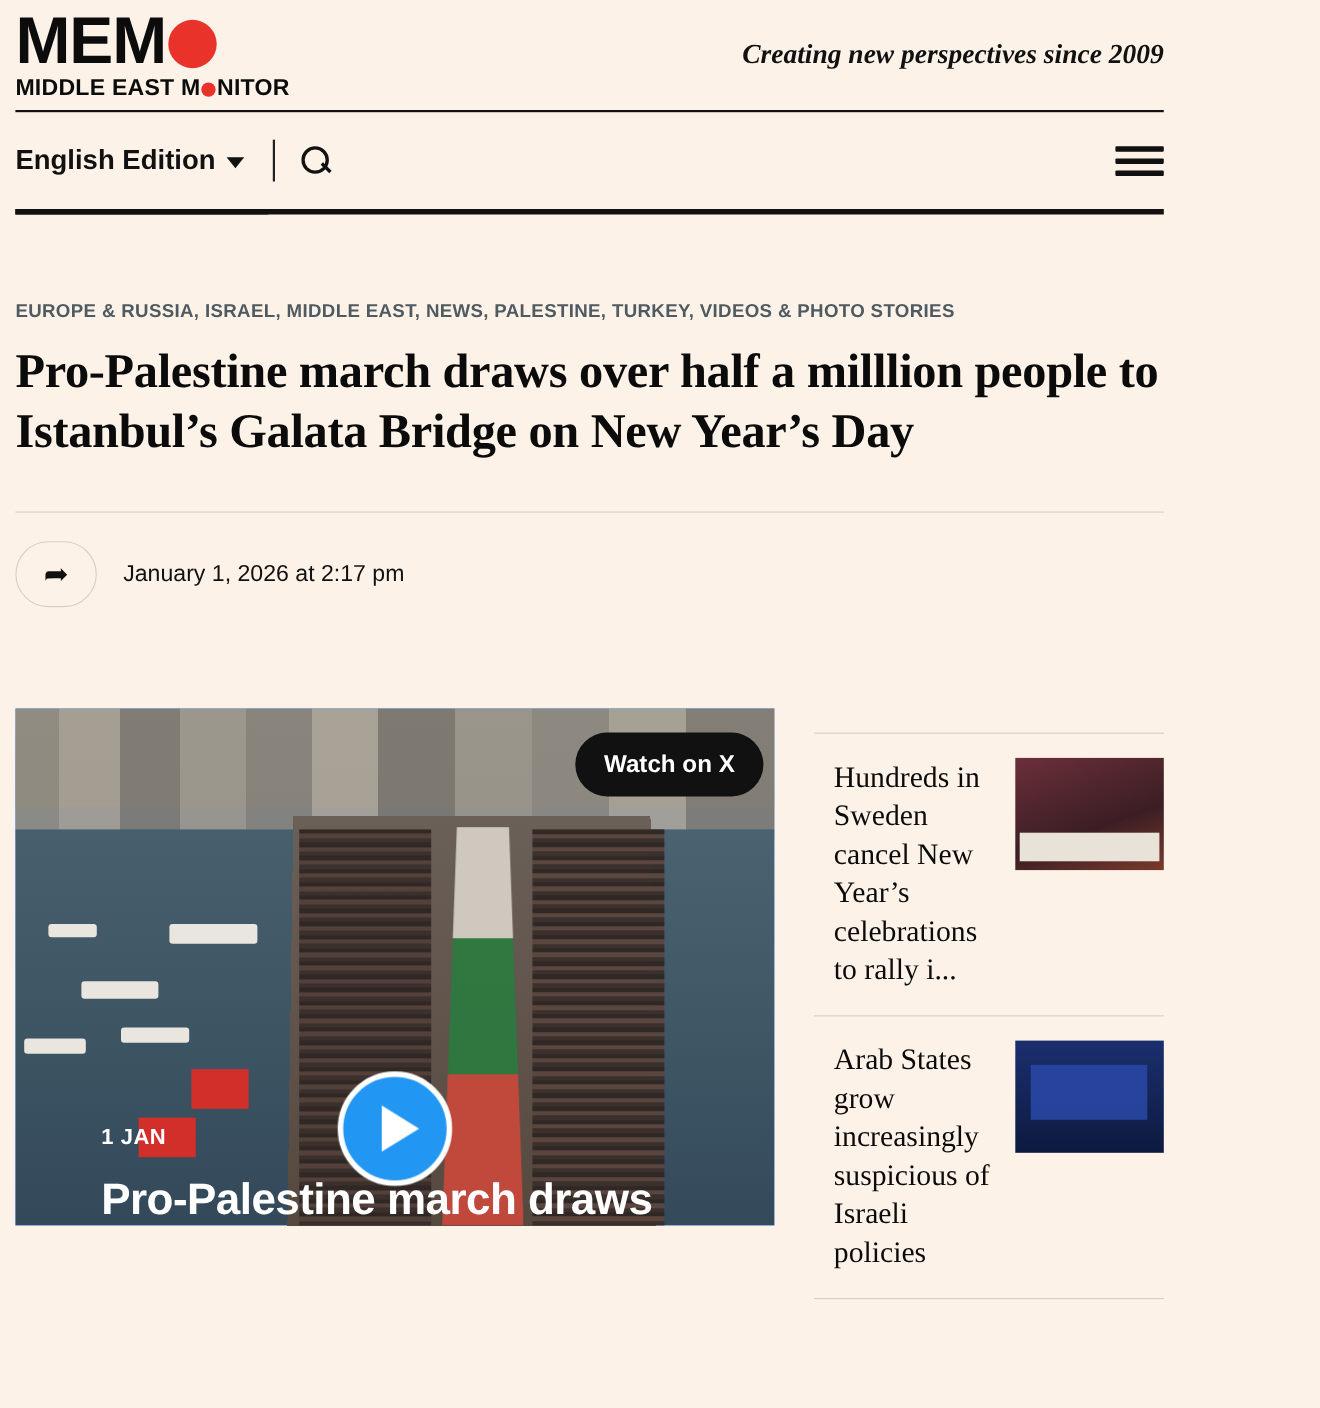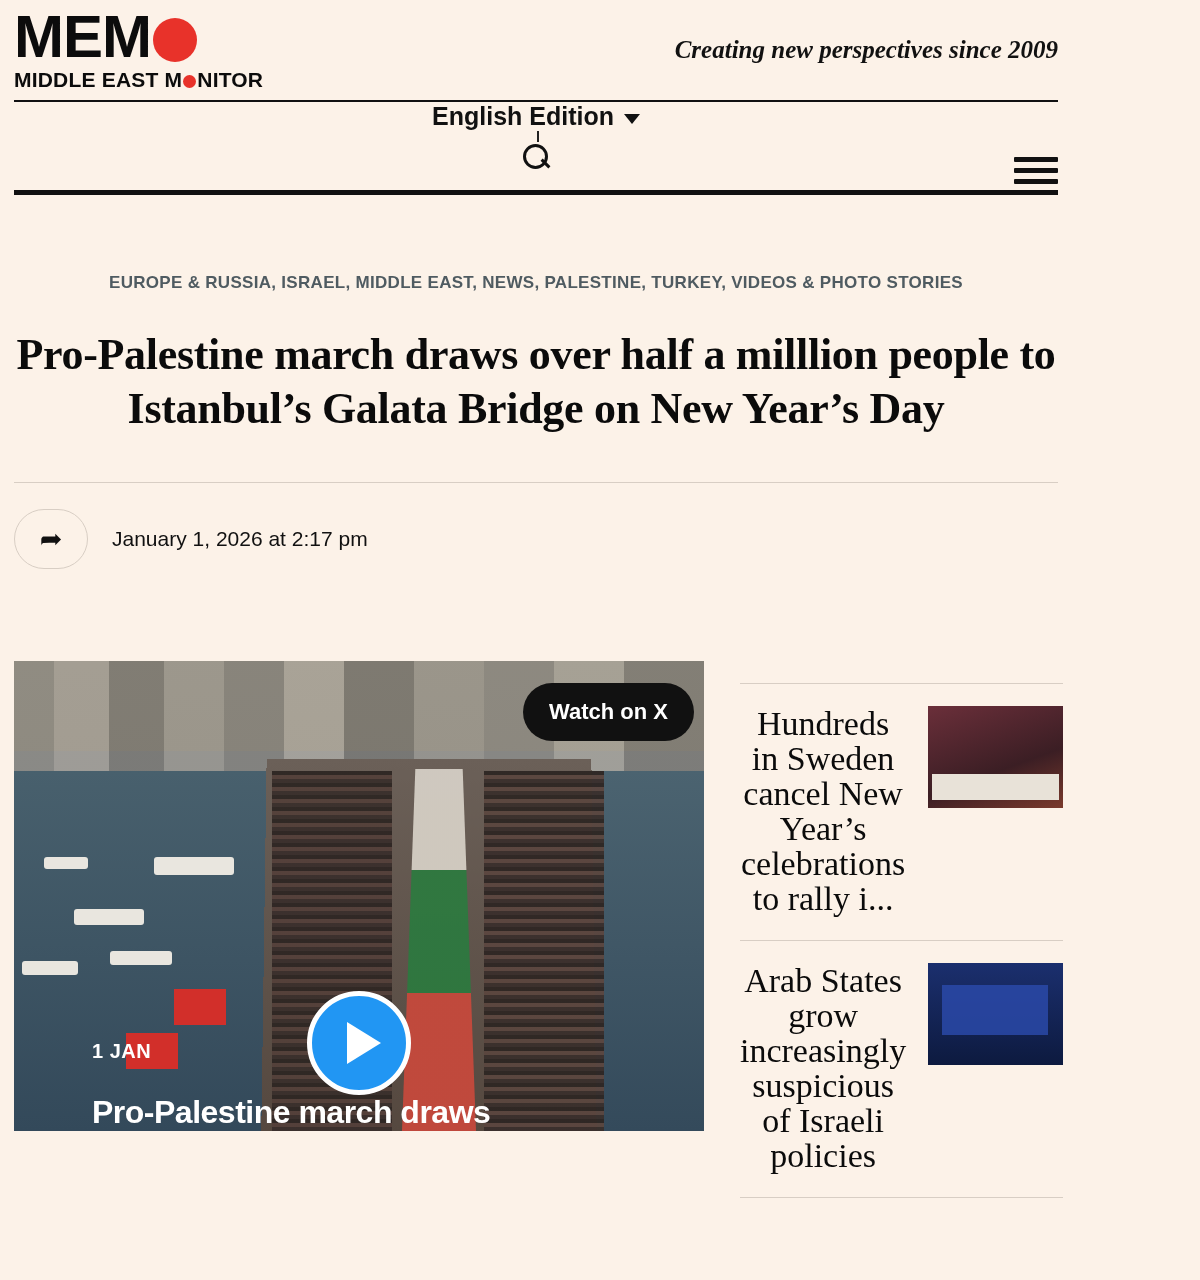--- a/index.html
+++ b/index.html
@@ -3,21 +3,21 @@
 <meta charset="utf-8">
 <style>
   * { box-sizing: border-box; }
   html, body {
     margin: 0; padding: 0;
     width: 1200px; height: 1280px;
     background: #fcf2e8;
     font-family: "Liberation Sans", sans-serif;
     overflow: hidden;
   }
-  .page { width: 1072px; height: 1280px; position: relative; background: #fcf2e8; text-align: center; }
+  .page { width: 1072px; height: 1280px; position: relative; background: #fcf2e8; }
 
   
   .masthead {
     display: flex; align-items: flex-start; justify-content: space-between;
     padding: 8px 14px 0 14px;
     height: 100px;
   }
   .logo-block { position: relative; }
   .logo-memo {
     font-family: "Liberation Sans", sans-serif;
@@ -62,21 +62,20 @@
     white-space: nowrap;
   }
   .rule-thin { height: 2px; background: #111; margin: 0 14px; }
 
   
   .navbar {
     display: flex; align-items: center;
     height: 88px;
     padding: 0 14px;
     position: relative;
-    flex-direction: column;
   }
   .edition {
     display: flex; align-items: center; gap: 10px;
     font-weight: 700; font-size: 25px; color: #111;
     cursor: pointer;
   }
   .chev {
     width: 0; height: 0;
     border-left: 8px solid transparent;
     border-right: 8px solid transparent;
@@ -107,21 +106,21 @@
     font-weight: 700; font-size: 17px; letter-spacing: 0.3px;
     color: #4f5b61;
     text-transform: uppercase;
   }
   .headline {
     font-family: "Liberation Serif", serif;
     font-weight: 700;
     font-size: 44px;
     line-height: 54px;
     color: #0b0b0b;
-    margin-top: 35px;
+    margin-top: 18px;
     letter-spacing: -0.3px;
   }
   .hr-light { height: 1px; background: #d8cec4; margin: 46px 14px 0 14px; }
 
   
   .meta-row {
     display: flex; align-items: center; gap: 18px;
     padding: 26px 14px 0 14px;
   }
   .pill {
@@ -218,41 +217,42 @@
     border-top: 21px solid transparent;
     border-bottom: 21px solid transparent;
     margin-left: 9px;
   }
   .vid-date {
     position: absolute; left: 78px; bottom: 68px;
     color: #fff; font-weight: 700; font-size: 20px; letter-spacing: .5px;
   }
   .vid-title {
     position: absolute; left: 78px; bottom: 0px;
-    color: #fff; font-weight: 800; font-size: 32px; letter-spacing: -0.5px;
+    color: #fff; font-weight: 800; font-size: 40px; letter-spacing: -0.5px;
   }
 
   
   .side-head { display: flex; align-items: baseline; justify-content: space-between; }
   .side-title { font-weight: 700; font-size: 29px; color: #111; }
   .see-all {
     font-weight: 700; font-size: 25px; color: #111;
     text-decoration: underline; cursor: pointer;
   }
   .side-hr { height: 1px; background: #d8cec4; margin: 22px 0 0 0; }
   .news-item {
     display: flex; gap: 22px; align-items: flex-start;
     padding: 22px 0 24px 0;
     border-bottom: 1px solid #d8cec4;
     cursor: pointer;
   }
   .news-title {
     font-family: "Liberation Serif", serif;
-    font-size: 34px; line-height: 35px; color: #0b0b0b;
+    font-size: 27px; line-height: 35px; color: #0b0b0b;
     flex: 1;
+    margin-left: 18px;
   }
   .thumb { width: 135px; height: 102px; flex: none; overflow: hidden; position: relative; }
   .thumb-1 { background: linear-gradient(160deg,#6b2f3a,#3b1e24 60%,#7a3a2c); }
   .thumb-1::after {
     content:""; position:absolute; left:4px; bottom:8px; width:127px; height:26px;
     background:#e8e2d8;
   }
   .thumb-2 { background: linear-gradient(180deg,#9a9188,#3a3633); }
   .thumb-2::after {
     content:""; position:absolute; left:0; bottom:0; width:100%; height:46px;

